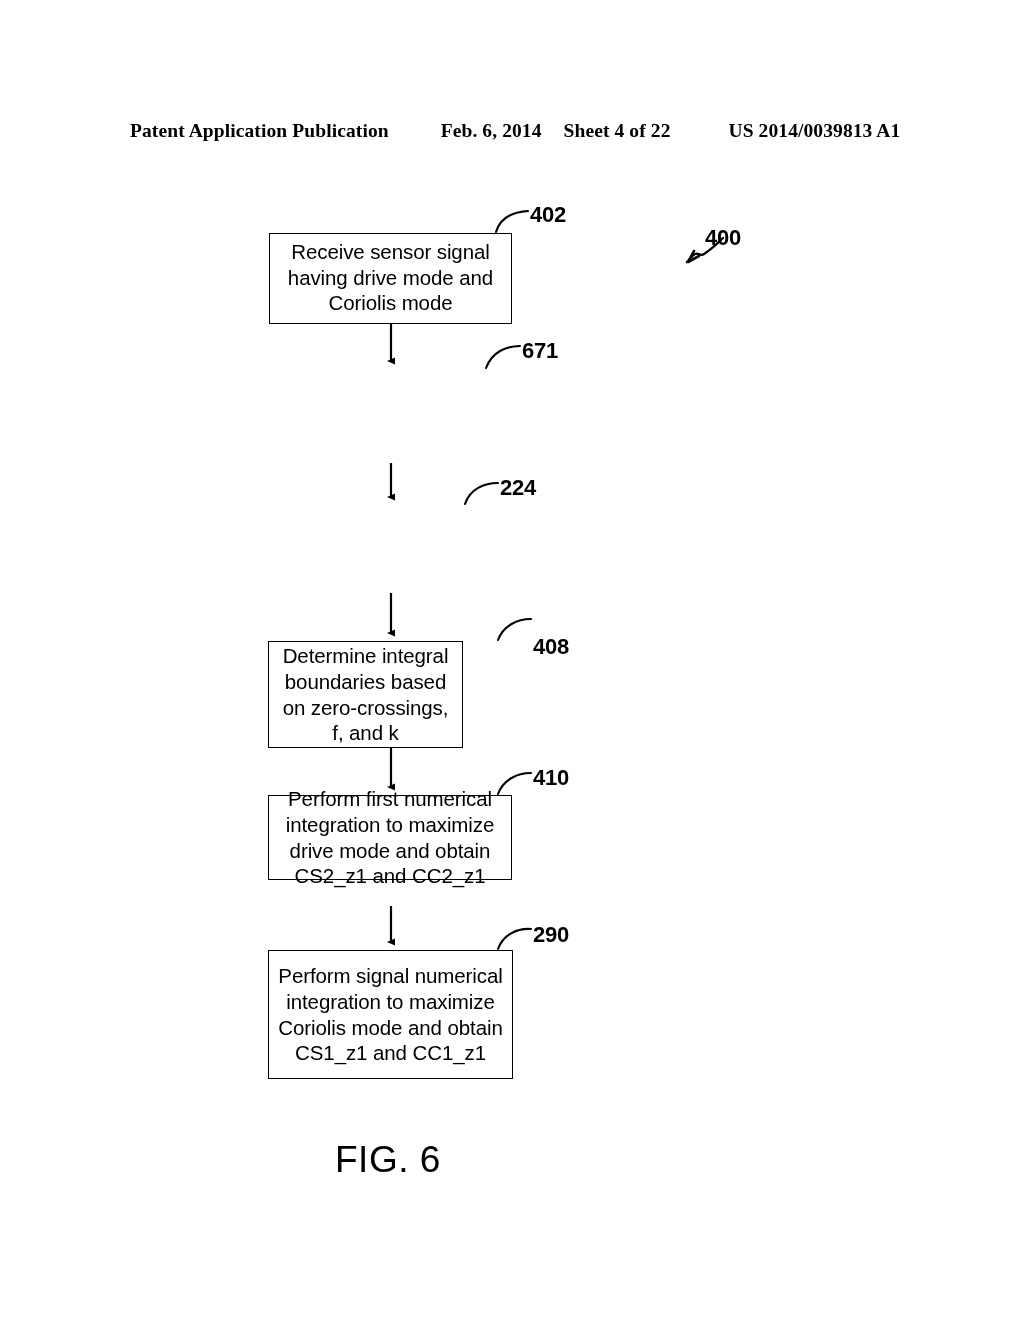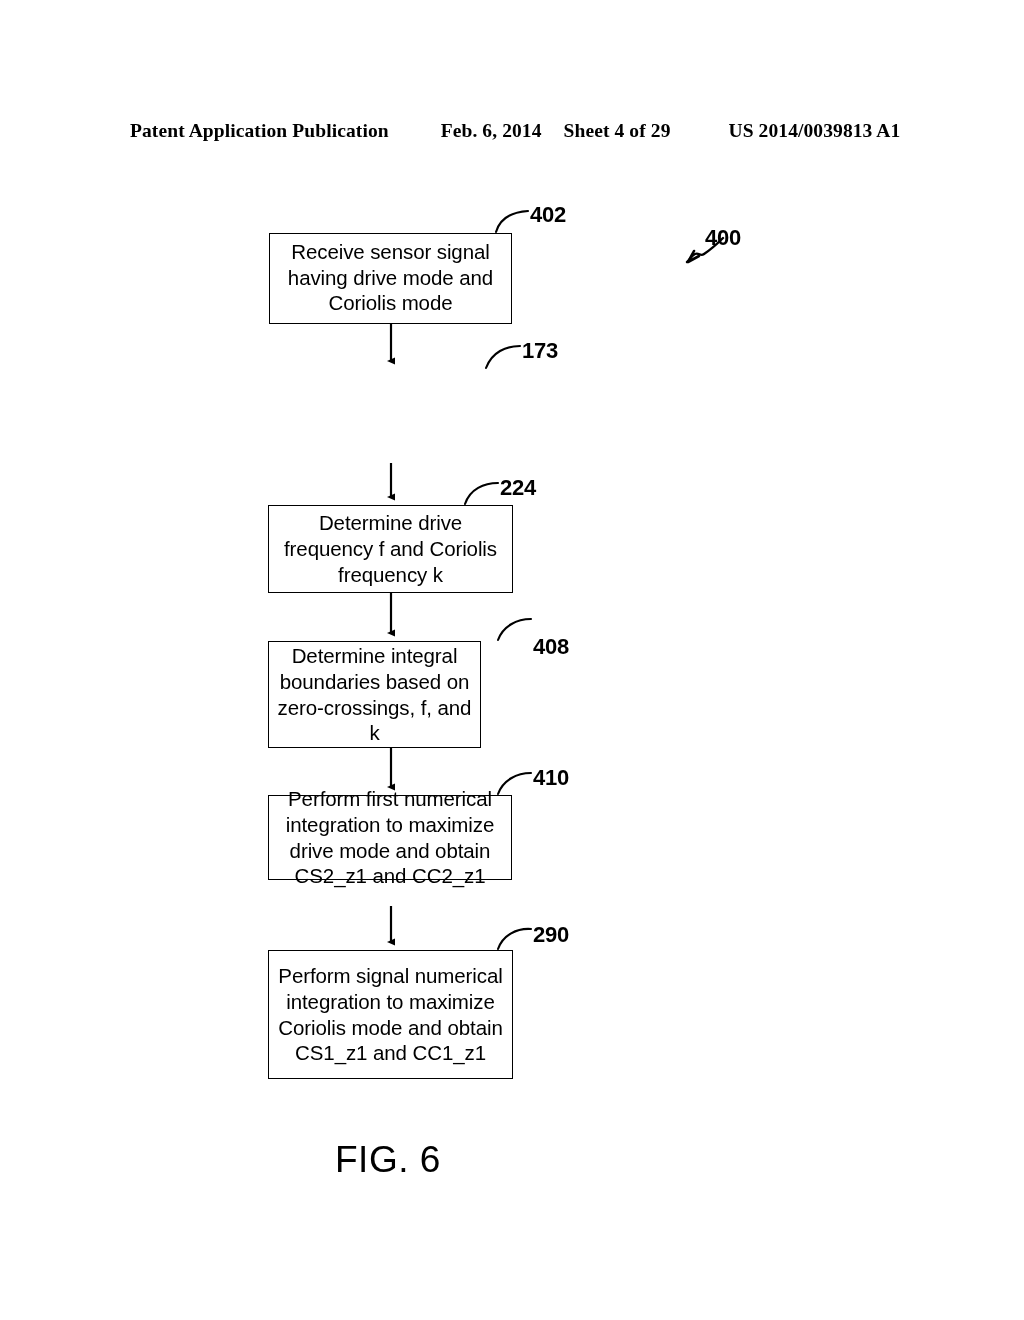--- a/index.html
+++ b/index.html
@@ -67,21 +67,21 @@
     font-size: 20.5px;
     line-height: 1.26;
     letter-spacing: -0.1px;
     padding: 0 8px;
   }
   .node .node-text { display: block; width: 100%; }
 
   #node-402 { left: 269px; top: 233px;  width: 243px; height: 91px;  }
   #node-404 { left: 269px; top: 369px;  width: 245px; height: 94px;  }
   #node-406 { left: 268px; top: 505px;  width: 245px; height: 88px;  }
-  #node-408 { left: 268px; top: 641px;  width: 213px; height: 107px; }
+  #node-408 { left: 268px; top: 641px;  width: 195px; height: 107px; }
   #node-410 { left: 268px; top: 795px;  width: 244px; height: 85px; }
   #node-412 { left: 268px; top: 950px;  width: 245px; height: 129px; }
 
   
   #node-404 .node-text { transform: translateY(-6px); }
   #node-402 .node-text { transform: translateY(-1px); }
 
   
   .ref {
     position: absolute;
@@ -109,21 +109,21 @@
     letter-spacing: 0.5px;
     white-space: nowrap;
   }
 </style>
 </head>
 <body>
 
 <div class="page-header">
   <span class="hdr-pub">Patent Application Publication</span>
   <span class="hdr-date">Feb. 6, 2014</span>
-  <span class="hdr-sheet">Sheet 4 of 29</span>
+  <span class="hdr-sheet">Sheet 4 of 22</span>
   <span class="hdr-num">US 2014/0039813 A1</span>
 </div>
 
 <div class="figure">
 
   <svg class="fig-svg" viewBox="0 0 1024 1320">
     <defs>
       <marker id="arrowhead" markerWidth="9" markerHeight="9" refX="4.2" refY="4.4" orient="auto" markerUnits="userSpaceOnUse">
         <path d="M0.6,0.4 L7.8,0.4 L4.2,8.4 Z" fill="#000"></path>
       </marker>
@@ -148,35 +148,32 @@
 
     <g stroke="#000" stroke-width="2.4" fill="none" stroke-linecap="round">
       <path d="M723,238 C716,245 710,250 704,254 C700,257 699,252 695,254 C691,256 690,260 687,262"></path>
       <path d="M688,262 L699,256 M688,262 L694,251" stroke-width="2.6"></path>
     </g>
   </svg>
 
   <div class="node" id="node-402">
     <span class="node-text">Receive sensor signal having drive mode and Coriolis mode</span>
   </div>
-  <div class="node" id="node-406">
-    <span class="node-text">Determine drive frequency f and Coriolis frequency k</span>
-  </div>
   <div class="node" id="node-408">
     <span class="node-text">Determine integral boundaries based on zero-crossings, f, and k</span>
   </div>
   <div class="node" id="node-410">
     <span class="node-text">Perform first numerical integration to maximize drive mode and obtain CS2_z1 and CC2_z1</span>
   </div>
   <div class="node" id="node-412">
     <span class="node-text">Perform signal numerical integration to maximize Coriolis mode and obtain CS1_z1 and CC1_z1</span>
   </div>
 
   <div class="ref" id="ref-400">400</div>
   <div class="ref" id="ref-402">402</div>
-  <div class="ref" id="ref-404">173</div>
+  <div class="ref" id="ref-404">671</div>
   <div class="ref" id="ref-406">224</div>
   <div class="ref" id="ref-408">408</div>
   <div class="ref" id="ref-410">410</div>
   <div class="ref" id="ref-412">290</div>
 
   <div class="fig-caption">FIG. 6</div>
 </div>
 
 </body></html>

